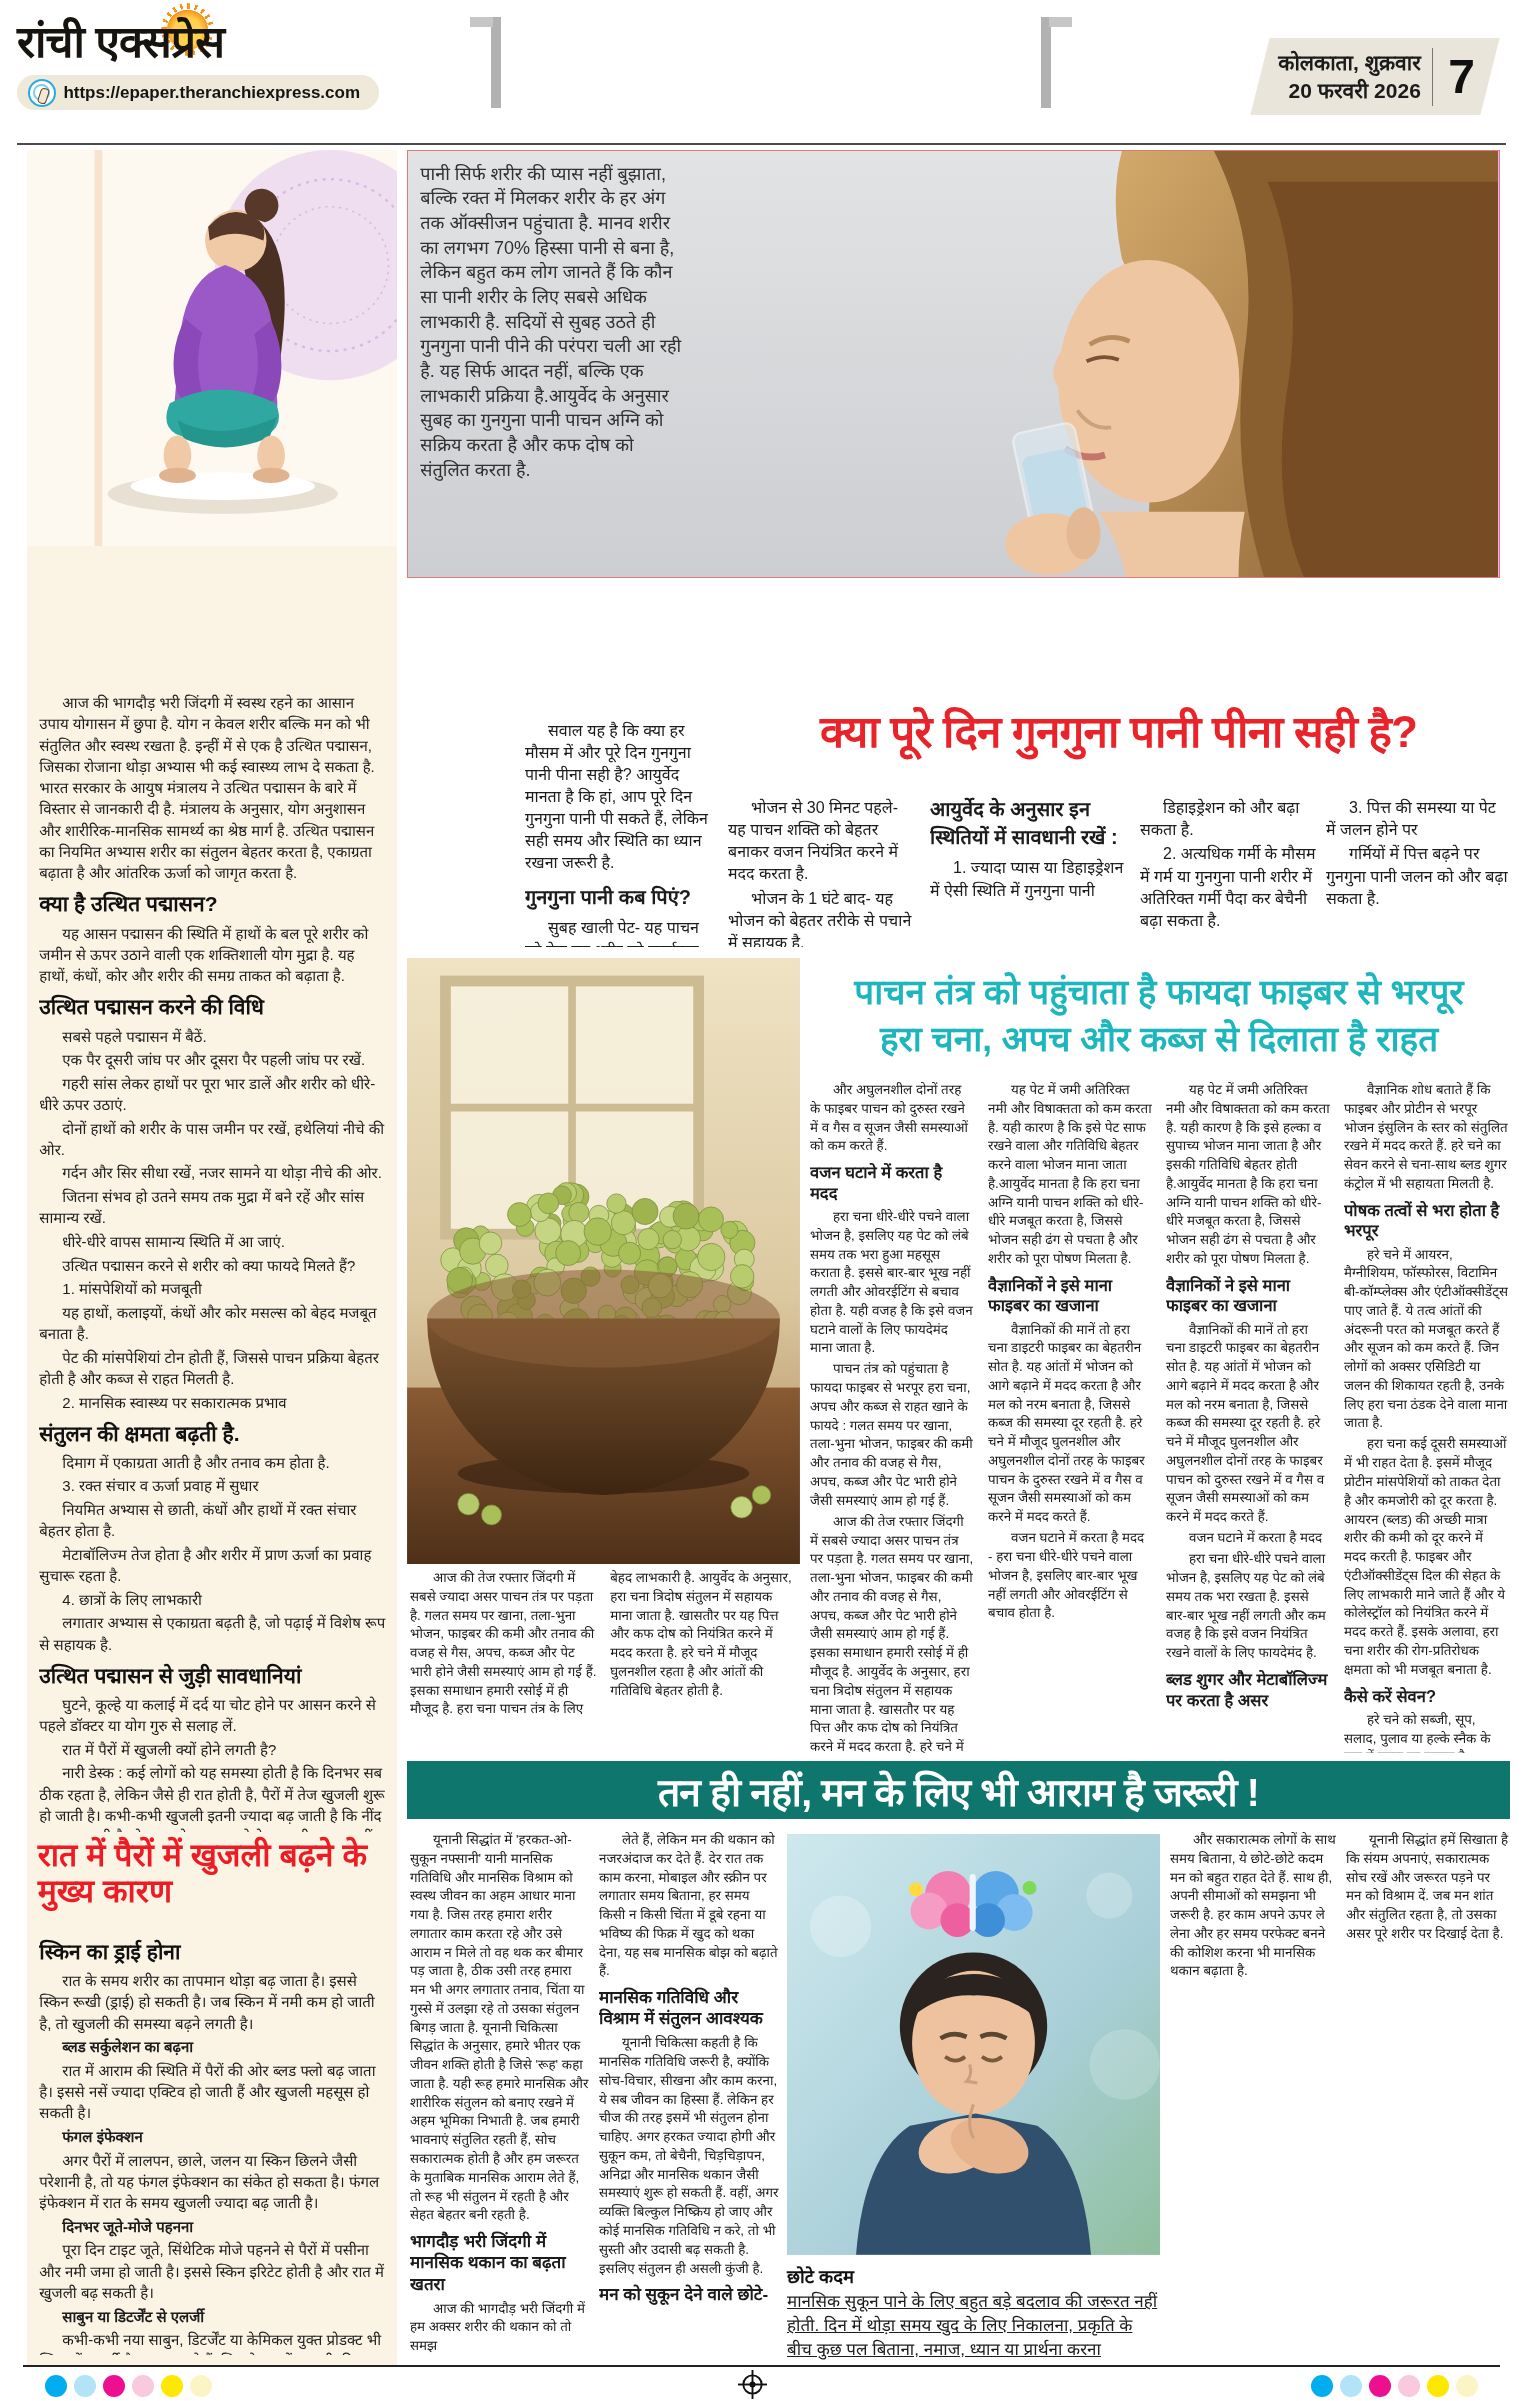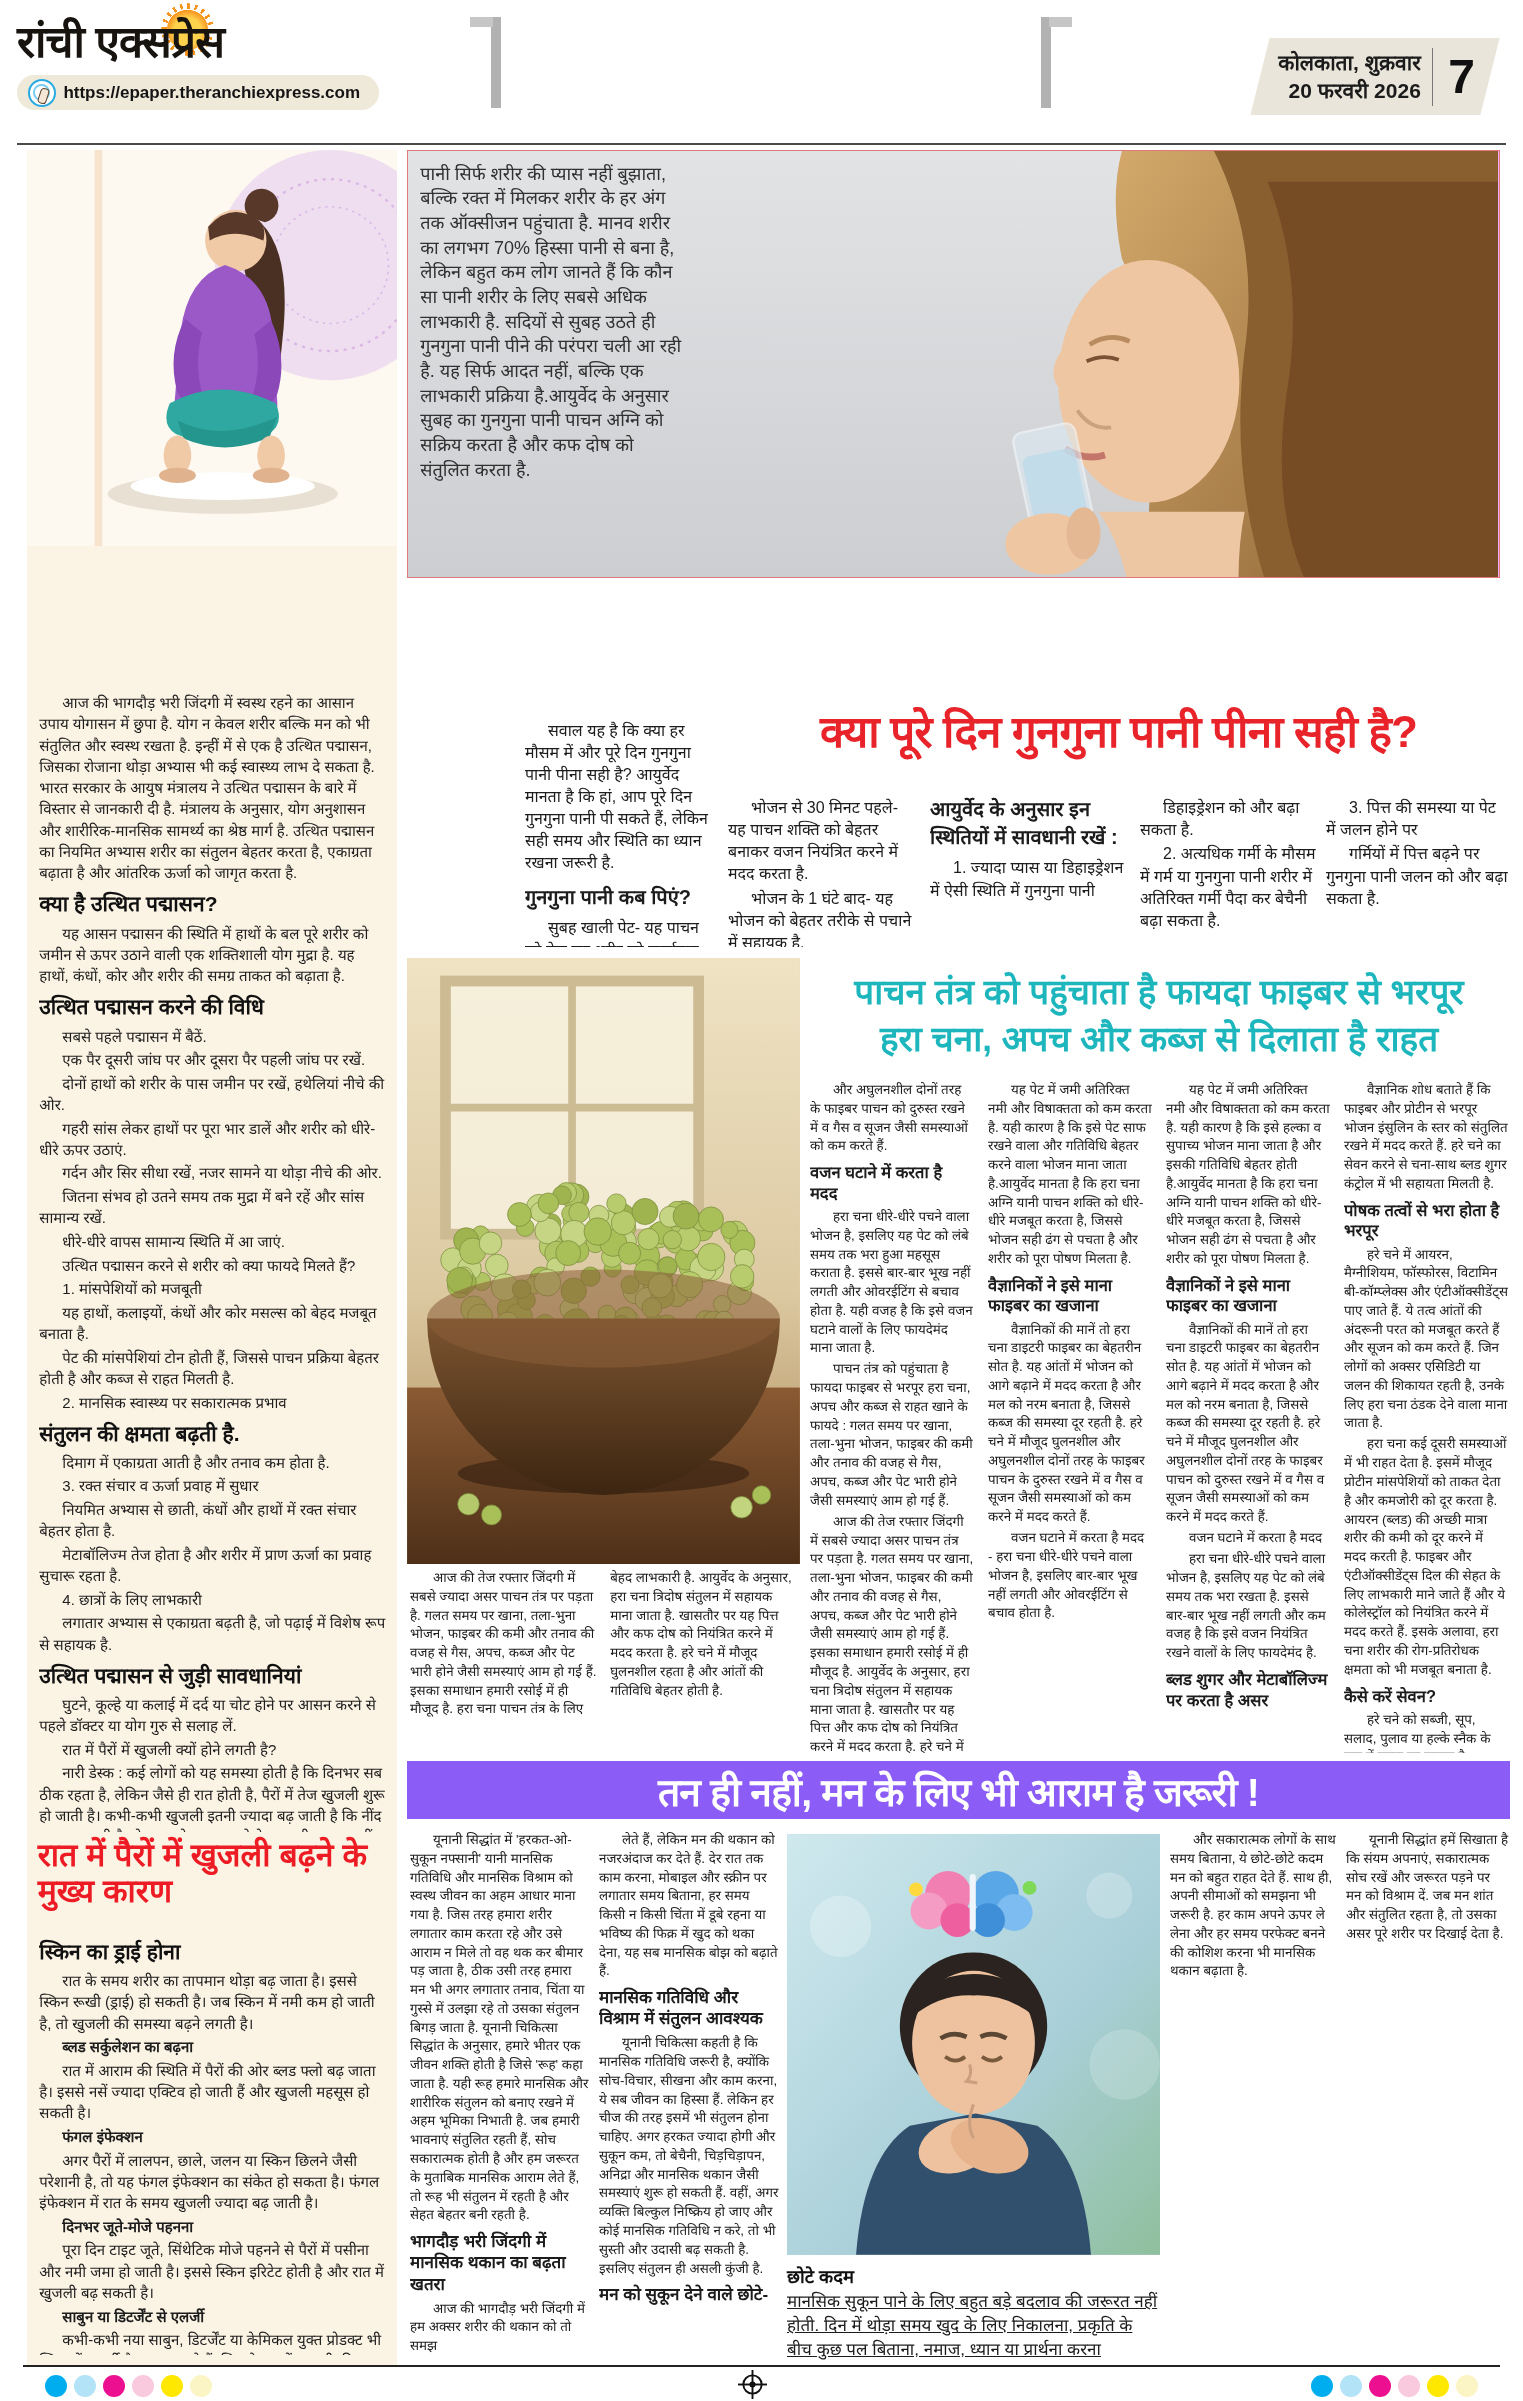--- a/index.html
+++ b/index.html
@@ -70,21 +70,21 @@
   
   .chana-photo{position:absolute;left:407px;top:958px;width:393px;height:606px;overflow:hidden;background:#e6d7ba;}
   .chana-headline{position:absolute;left:810px;top:969px;width:698px;text-align:center;font-size:35px;line-height:1.34;font-weight:800;color:#1db6bd;}
   .chana-cols{position:absolute;left:810px;top:1081px;width:698px;height:672px;display:flex;gap:14px;}
   .chana-col{flex:1;font-size:13.4px;line-height:1.4;overflow:hidden;}
   .chana-col .blk.h{font-size:16.5px;font-weight:800;text-indent:0;margin:6.1px 0 4.6px;line-height:1.25;}
   .chana-under{position:absolute;left:410px;top:1569px;width:388px;height:184px;font-size:13.4px;line-height:1.4;
                column-count:2;column-gap:12.3px;overflow:hidden;}
 
   
-  .mind-banner{position:absolute;left:407px;top:1761px;width:1103px;height:58px;background:#8b5cf6;
+  .mind-banner{position:absolute;left:407px;top:1761px;width:1103px;height:58px;background:#0f766e;
                display:flex;align-items:center;justify-content:center;}
   .mind-banner-text{color:#ffffff;font-size:39px;font-weight:800;letter-spacing:-0.8px;}
   .mind-col{position:absolute;top:1831px;height:528px;font-size:13.4px;line-height:1.4;overflow:hidden;}
   .mind-col .blk.h{font-size:17px;font-weight:800;text-indent:0;margin:6.1px 0 4.6px;line-height:1.25;}
   .mcA{left:410px;width:180px;}
   .mcB{left:599px;width:180px;}
   .mcD{left:1170px;width:167px;}
   .mcE{left:1346px;width:163px;}
   .mind-photo{position:absolute;left:787px;top:1834px;width:373px;height:421px;overflow:hidden;background:#bcdfe4;}
   .mind-caption-title{position:absolute;left:787px;top:2263px;font-size:18.4px;font-weight:800;color:#101010;}
@@ -159,22 +159,22 @@
         <ellipse cx="318" cy="424" rx="24" ry="10" fill="#e0b28e"></ellipse>
       </svg>
     </div>
     <div class="left-body lb1 colbox">
         <div class="blk p">आज की भागदौड़ भरी जिंदगी में स्वस्थ रहने का आसान उपाय योगासन में छुपा है. योग न केवल शरीर बल्कि मन को भी संतुलित और स्वस्थ रखता है. इन्हीं में से एक है उत्थित पद्मासन, जिसका रोजाना थोड़ा अभ्यास भी कई स्वास्थ्य लाभ दे सकता है. भारत सरकार के आयुष मंत्रालय ने उत्थित पद्मासन के बारे में विस्तार से जानकारी दी है. मंत्रालय के अनुसार, योग अनुशासन और शारीरिक-मानसिक सामर्थ्य का श्रेष्ठ मार्ग है. उत्थित पद्मासन का नियमित अभ्यास शरीर का संतुलन बेहतर करता है, एकाग्रता बढ़ाता है और आंतरिक ऊर्जा को जागृत करता है.</div>
         <div class="blk h">क्या है उत्थित पद्मासन?</div>
         <div class="blk p">यह आसन पद्मासन की स्थिति में हाथों के बल पूरे शरीर को जमीन से ऊपर उठाने वाली एक शक्तिशाली योग मुद्रा है. यह हाथों, कंधों, कोर और शरीर की समग्र ताकत को बढ़ाता है.</div>
         <div class="blk h">उत्थित पद्मासन करने की विधि</div>
         <div class="blk p">सबसे पहले पद्मासन में बैठें.</div>
         <div class="blk p">एक पैर दूसरी जांघ पर और दूसरा पैर पहली जांघ पर रखें.</div>
+        <div class="blk p">गहरी सांस लेकर हाथों पर पूरा भार डालें और शरीर को धीरे-धीरे ऊपर उठाएं.</div>
         <div class="blk p">दोनों हाथों को शरीर के पास जमीन पर रखें, हथेलियां नीचे की ओर.</div>
-        <div class="blk p">गहरी सांस लेकर हाथों पर पूरा भार डालें और शरीर को धीरे-धीरे ऊपर उठाएं.</div>
         <div class="blk p">गर्दन और सिर सीधा रखें, नजर सामने या थोड़ा नीचे की ओर.</div>
         <div class="blk p">जितना संभव हो उतने समय तक मुद्रा में बने रहें और सांस सामान्य रखें.</div>
         <div class="blk p">धीरे-धीरे वापस सामान्य स्थिति में आ जाएं.</div>
         <div class="blk p">उत्थित पद्मासन करने से शरीर को क्या फायदे मिलते हैं?</div>
         <div class="blk p">1. मांसपेशियों को मजबूती</div>
         <div class="blk p">यह हाथों, कलाइयों, कंधों और कोर मसल्स को बेहद मजबूत बनाता है.</div>
         <div class="blk p">पेट की मांसपेशियां टोन होती हैं, जिससे पाचन प्रक्रिया बेहतर होती है और कब्ज से राहत मिलती है.</div>
         <div class="blk p">2. मानसिक स्वास्थ्य पर सकारात्मक प्रभाव</div>
         <div class="blk h">संतुलन की क्षमता बढ़ती है.</div>
         <div class="blk p">दिमाग में एकाग्रता आती है और तनाव कम होता है.</div>

